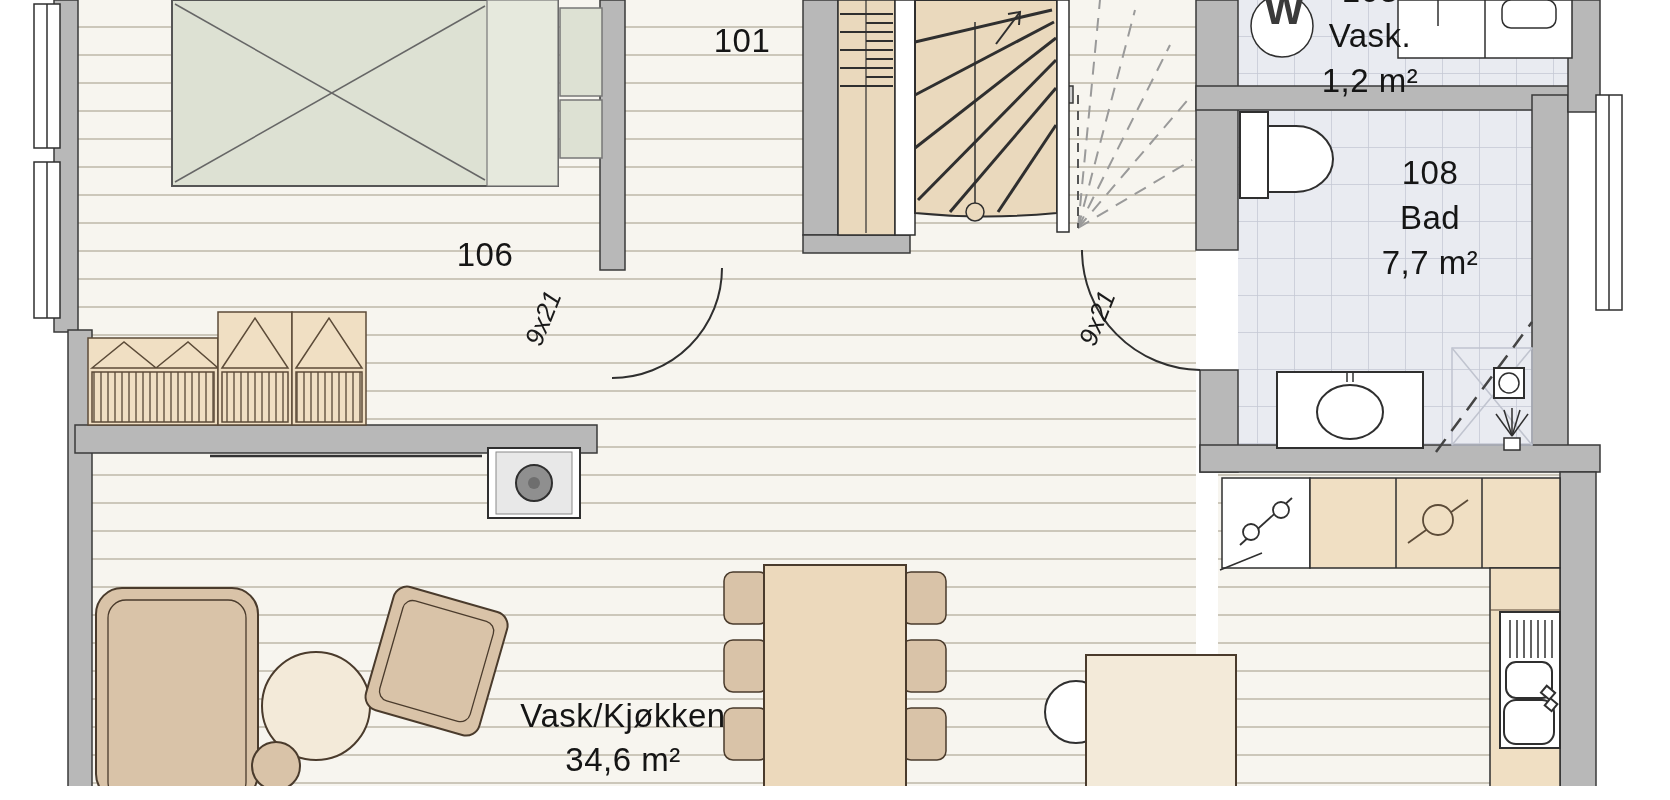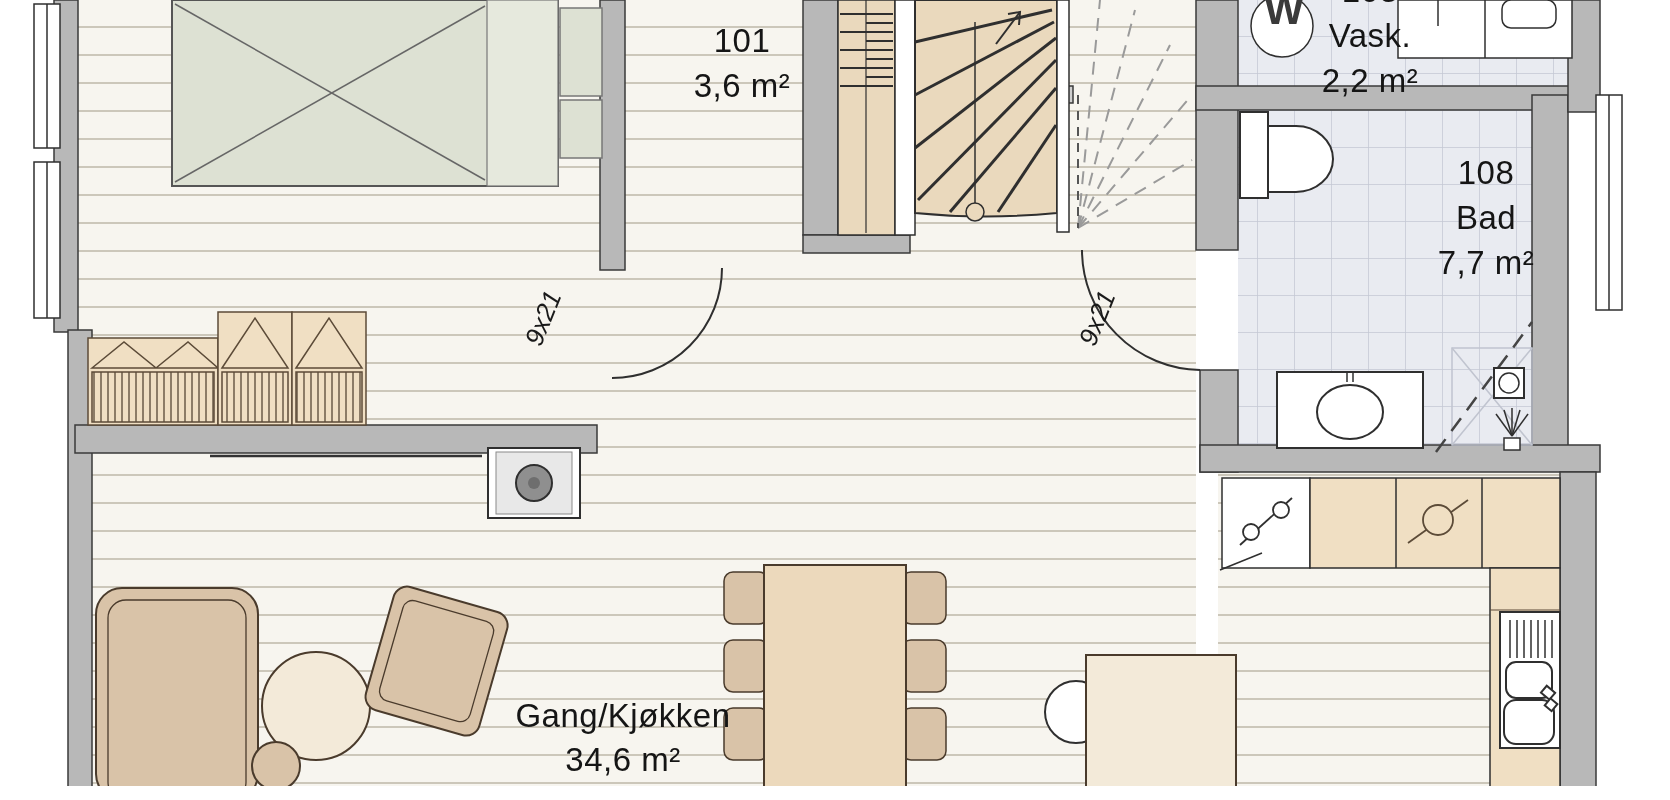--- a/index.html
+++ b/index.html
@@ -242,41 +242,41 @@
   </g>
   <g>
     <circle cx="1076" cy="712" r="31" fill="#ffffff" stroke="#2f2f2f" stroke-width="2"></circle>
     <line x1="1092" y1="688" x2="1092" y2="736" stroke="#2f2f2f" stroke-width="2"></line>
     <rect x="1086" y="655" width="150" height="145" fill="#f3ead9" stroke="#4a3b2c" stroke-width="2"></rect>
   </g>
 </svg>
 
 <div class="lbl" style="left:582px;top:18px;">
   <div>101</div>
-  <div>3,6 m²</div>
 </div>
 
 <div class="lbl" style="left:325px;top:232px;">
+  <div>106</div>
 </div>
 
 
 <div class="lbl" style="left:1210px;top:-32px;">
   <div>103</div>
   <div>Vask.</div>
-  <div>2,2 m²</div>
-</div>
-
-<div class="lbl" style="left:1326px;top:150px;">
+  <div>1,2 m²</div>
+</div>
+
+<div class="lbl" style="left:1270px;top:150px;">
   <div>108</div>
   <div>Bad</div>
   <div>7,7 m²</div>
 </div>
 
 <div class="lbl" style="left:463px;top:694px;line-height:44px;">
-  <div>Gang/Kjøkken</div>
+  <div>Vask/Kjøkken</div>
   <div>34,6 m²</div>
 </div>
 
 <div class="door-lbl" style="left:488px;top:301px;">9x21</div>
 <div class="door-lbl" style="left:1042px;top:301px;">9x21</div>
 
 <div class="w-mark">W</div>
 
 </div>
 

